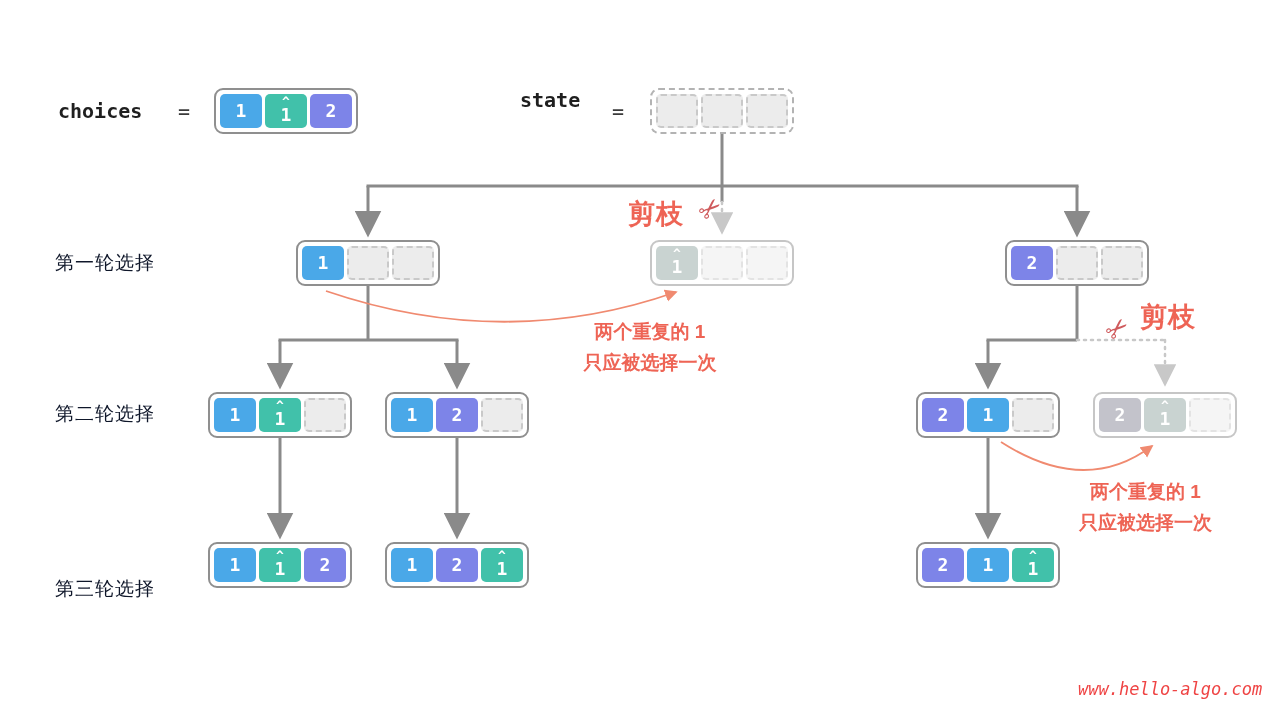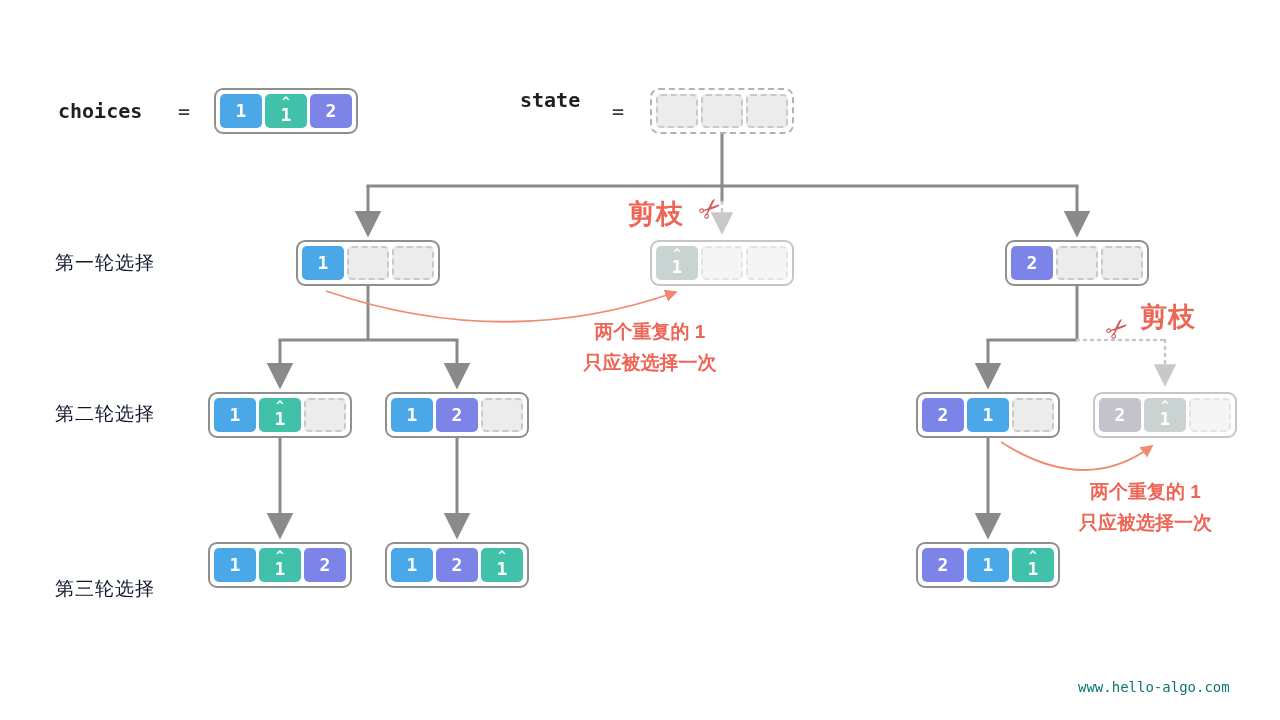--- a/index.html
+++ b/index.html
@@ -86,22 +86,23 @@
     font-weight: bold;
     font-size: 19px;
     line-height: 31px;
     text-align: center;
   }
   .note span { display: block; }
 
   .watermark {
     position: absolute;
     font-family: "DejaVu Sans Mono", monospace;
-    font-size: 14px;
-    color: #0f766e;
+    font-size: 17px;
+    color: #ef4444;
+    font-style: italic;
   }
 </style>
 </head>
 <body>
 
 <div class="stage">
 
   <svg class="wires" width="1280" height="720">
     <defs>
       <marker id="ah" markerWidth="9" markerHeight="9" refX="7.5" refY="4.5" orient="auto">

